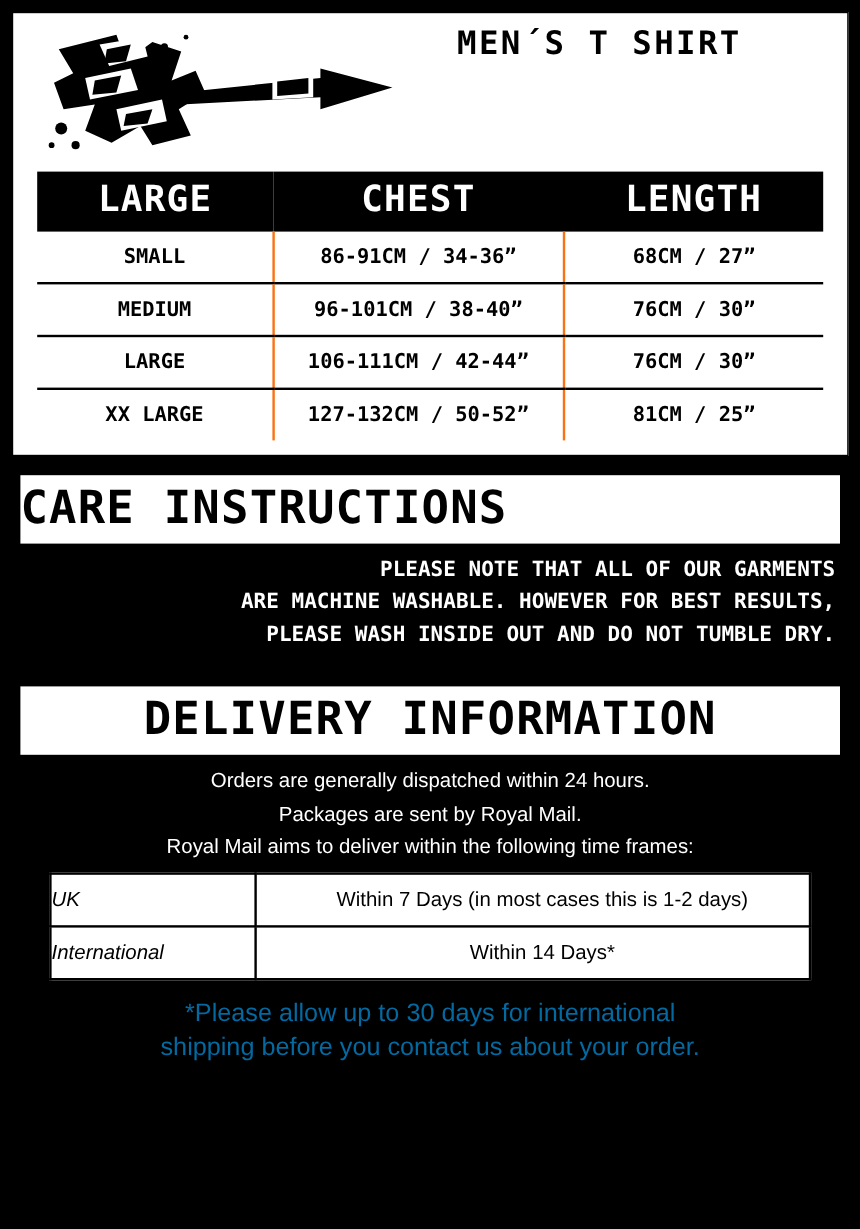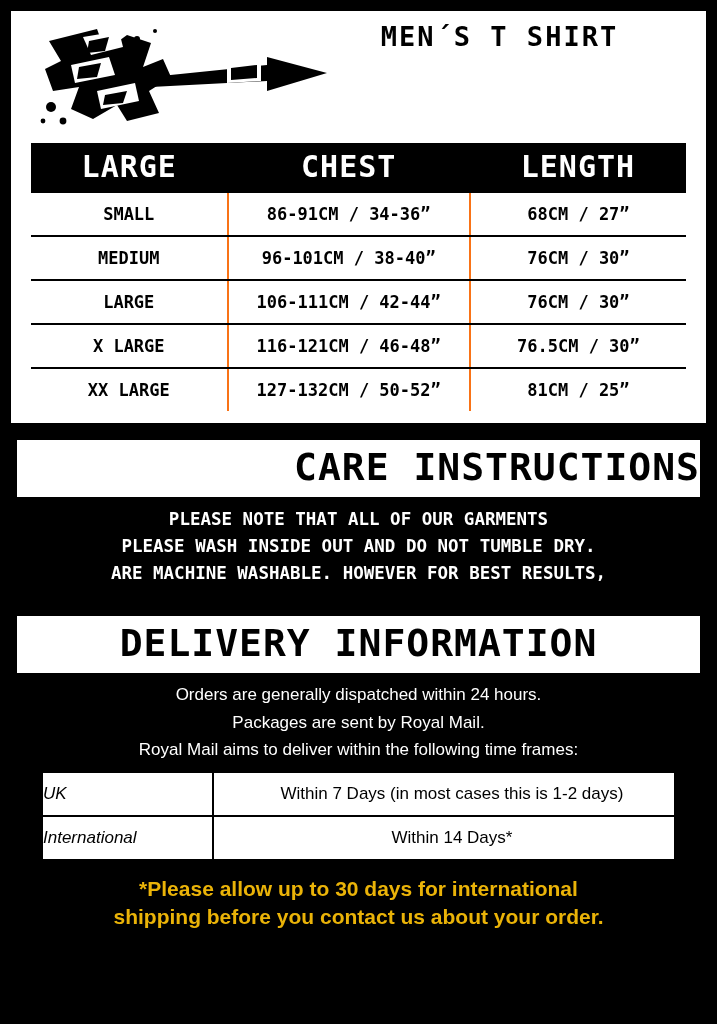--- a/index.html
+++ b/index.html
@@ -90,30 +90,30 @@
   
   .panel-care {
     background: #000;
     border: 1px solid #000;
     padding: 6px 6px 10px 6px;
     box-sizing: border-box;
   }
   .care-heading {
     background: #fff;
     color: #000;
-    text-align: right;
+    text-align: left;
     font-family: "DejaVu Sans Mono", monospace;
     font-weight: bold;
     font-size: 38px;
     letter-spacing: 1px;
     padding: 5px 0 8px 0;
   }
   .care-body {
     color: #fff;
-    text-align: center;
+    text-align: right;
     font-family: "DejaVu Sans Mono", monospace;
     font-weight: bold;
     font-size: 17.5px;
     line-height: 1.55;
     padding: 9px 4px 2px 4px;
   }
   .care-body div { white-space: nowrap; }
 
   
   .panel-delivery {
@@ -165,24 +165,24 @@
   }
   table.delivery-table td.region {
     text-align: left;
     font-style: italic;
   }
   table.delivery-table td.term {
     text-align: center;
     padding-left: 16px;
   }
   .delivery-note {
-    color: #eab308;
+    color: #0369a1;
     text-align: center;
     font-family: "Liberation Sans", sans-serif;
-    font-weight: bold;
+    font-weight: normal;
     font-size: 21px;
     line-height: 1.32;
     padding: 14px 10px 2px 10px;
   }
 </style>
 </head>
 <body>
 
 <div class="page">
 
@@ -239,39 +239,34 @@
           <td>MEDIUM</td>
           <td>96-101CM / 38-40”</td>
           <td>76CM / 30”</td>
         </tr>
         <tr>
           <td>LARGE</td>
           <td>106-111CM / 42-44”</td>
           <td>76CM / 30”</td>
         </tr>
         <tr>
-          <td>X LARGE</td>
-          <td>116-121CM / 46-48”</td>
-          <td>76.5CM / 30”</td>
-        </tr>
-        <tr>
           <td>XX LARGE</td>
           <td>127-132CM / 50-52”</td>
           <td>81CM / 25”</td>
         </tr>
       </tbody>
     </table>
   </section>
 
   <section class="panel-care">
     <div class="care-heading">CARE INSTRUCTIONS</div>
     <div class="care-body">
       <div>PLEASE NOTE THAT ALL OF OUR GARMENTS</div>
+      <div>ARE MACHINE WASHABLE. HOWEVER FOR BEST RESULTS,</div>
       <div>PLEASE WASH INSIDE OUT AND DO NOT TUMBLE DRY.</div>
-      <div>ARE MACHINE WASHABLE. HOWEVER FOR BEST RESULTS,</div>
     </div>
   </section>
 
   <section class="panel-delivery">
     <div class="delivery-heading">DELIVERY INFORMATION</div>
     <div class="delivery-lines">
       <div>Orders are generally dispatched within 24 hours.</div>
       <div>Packages are sent by Royal Mail.</div>
       <div>Royal Mail aims to deliver within the following time frames:</div>
     </div>

